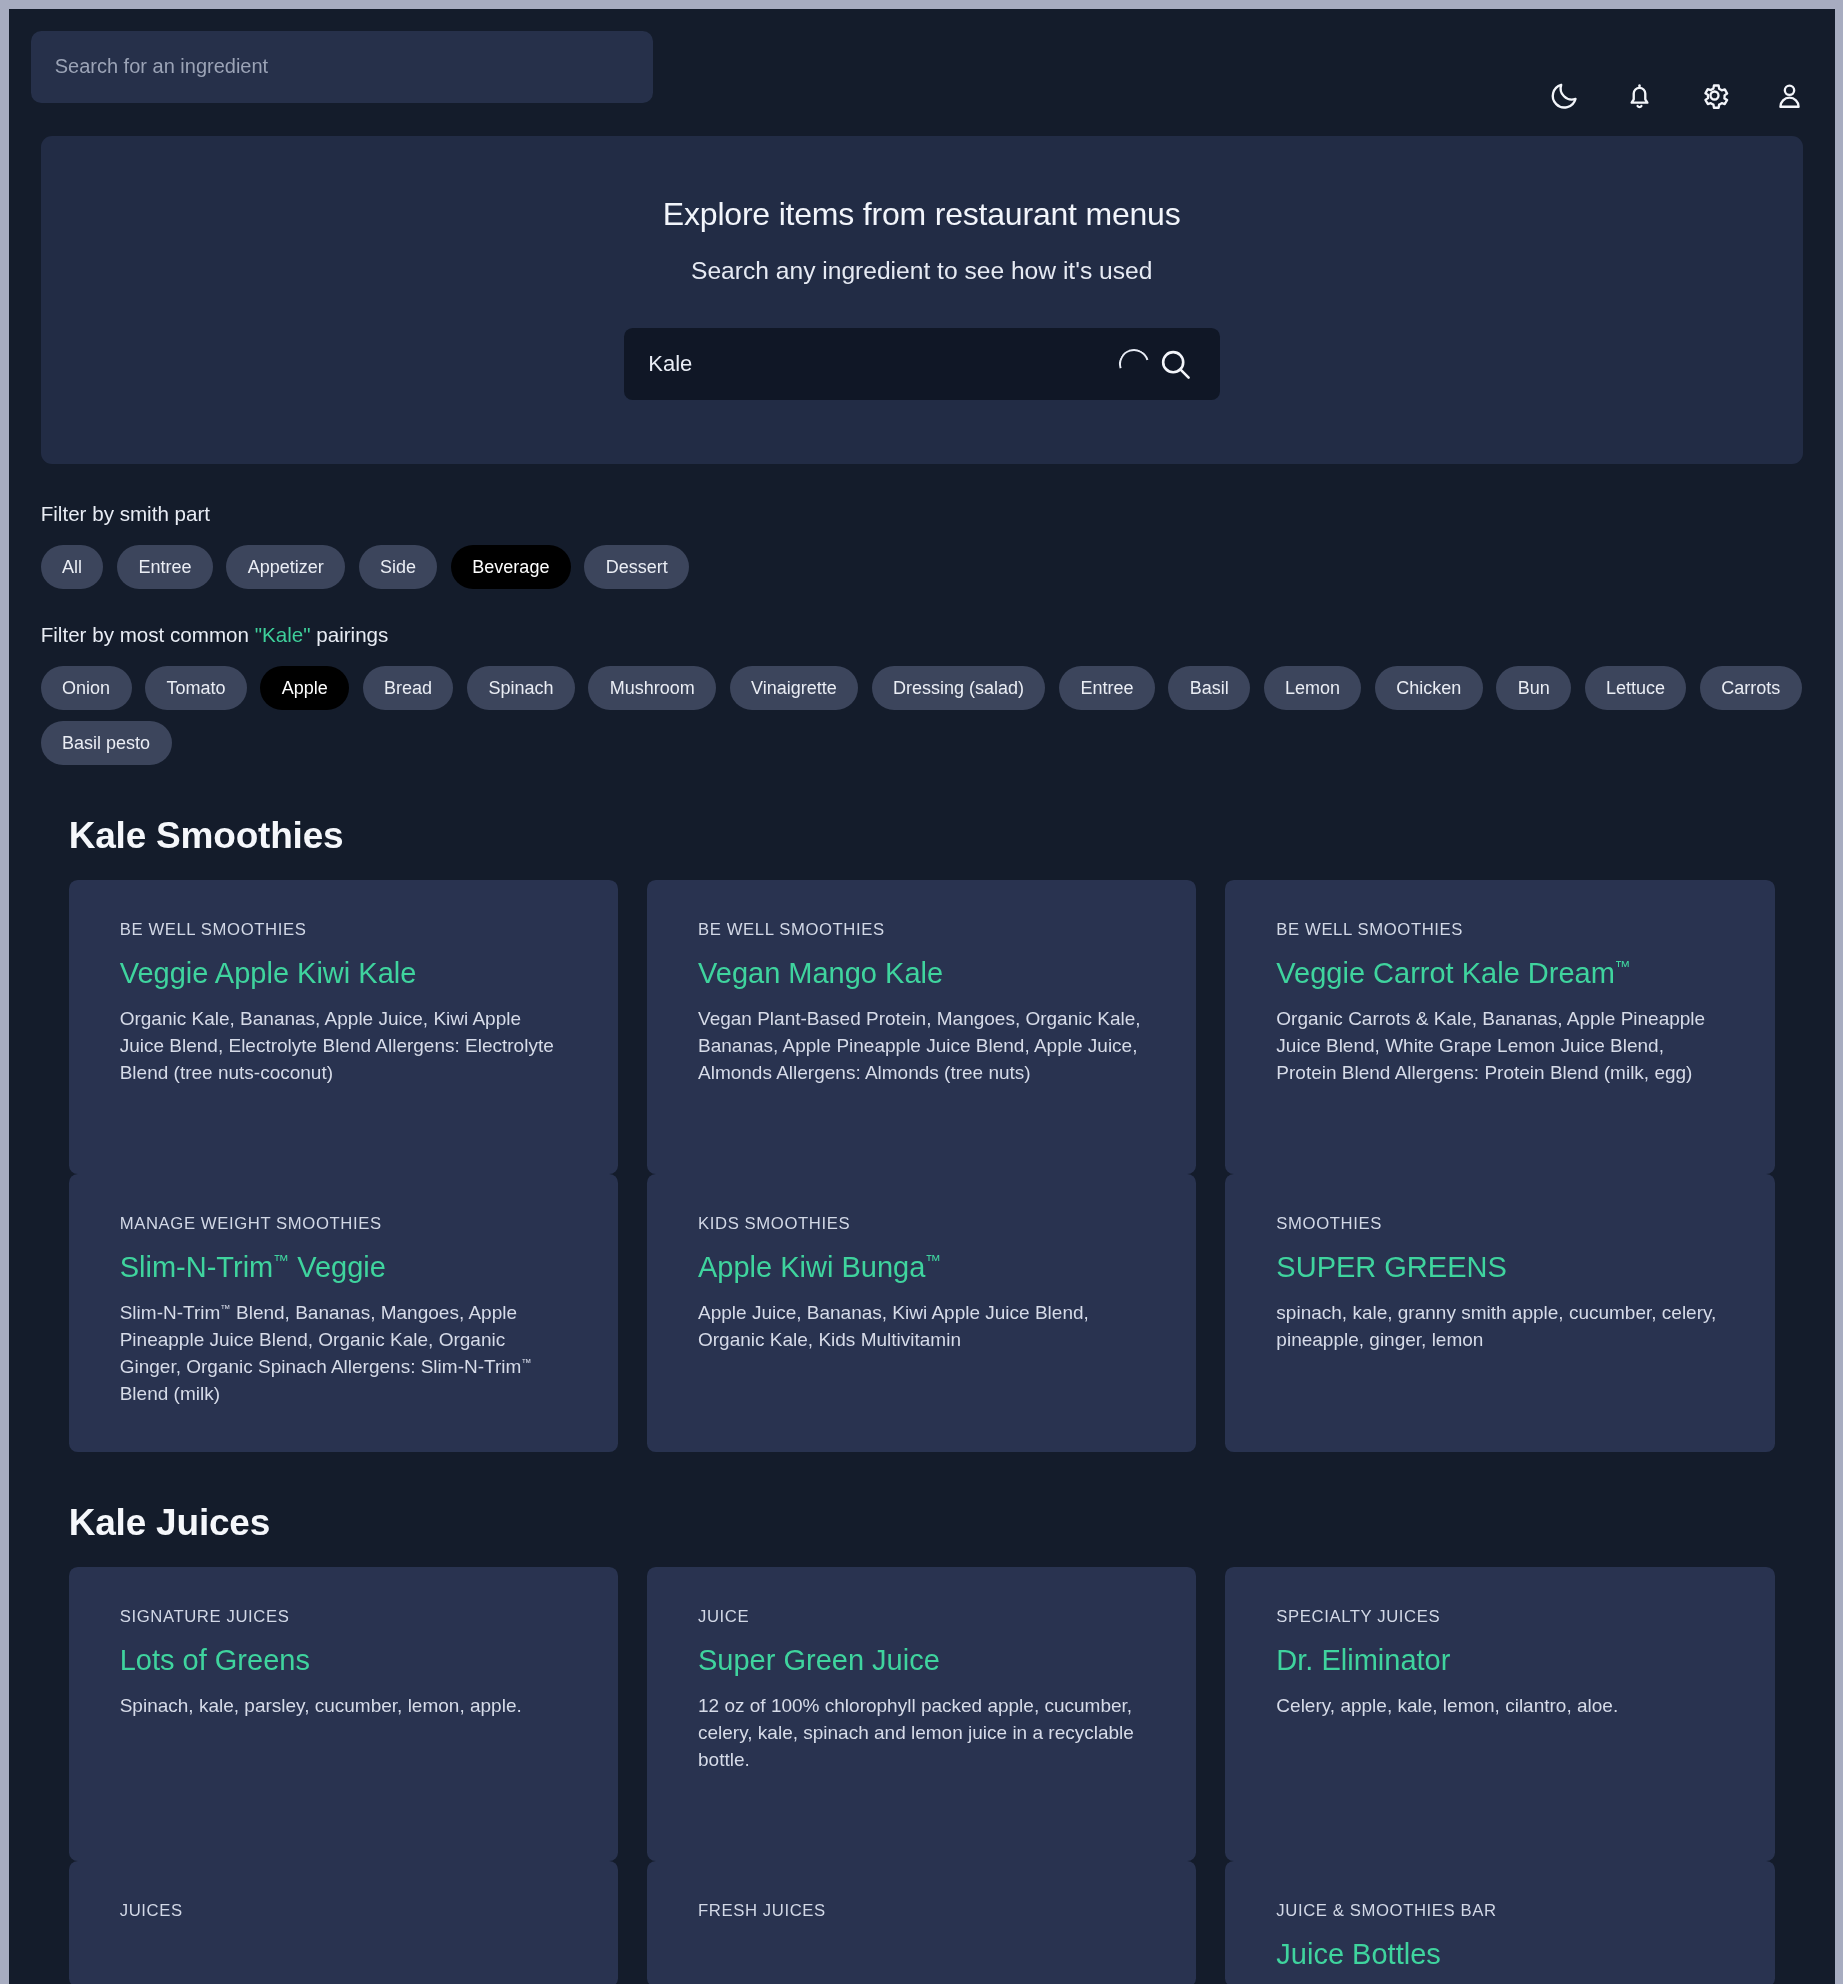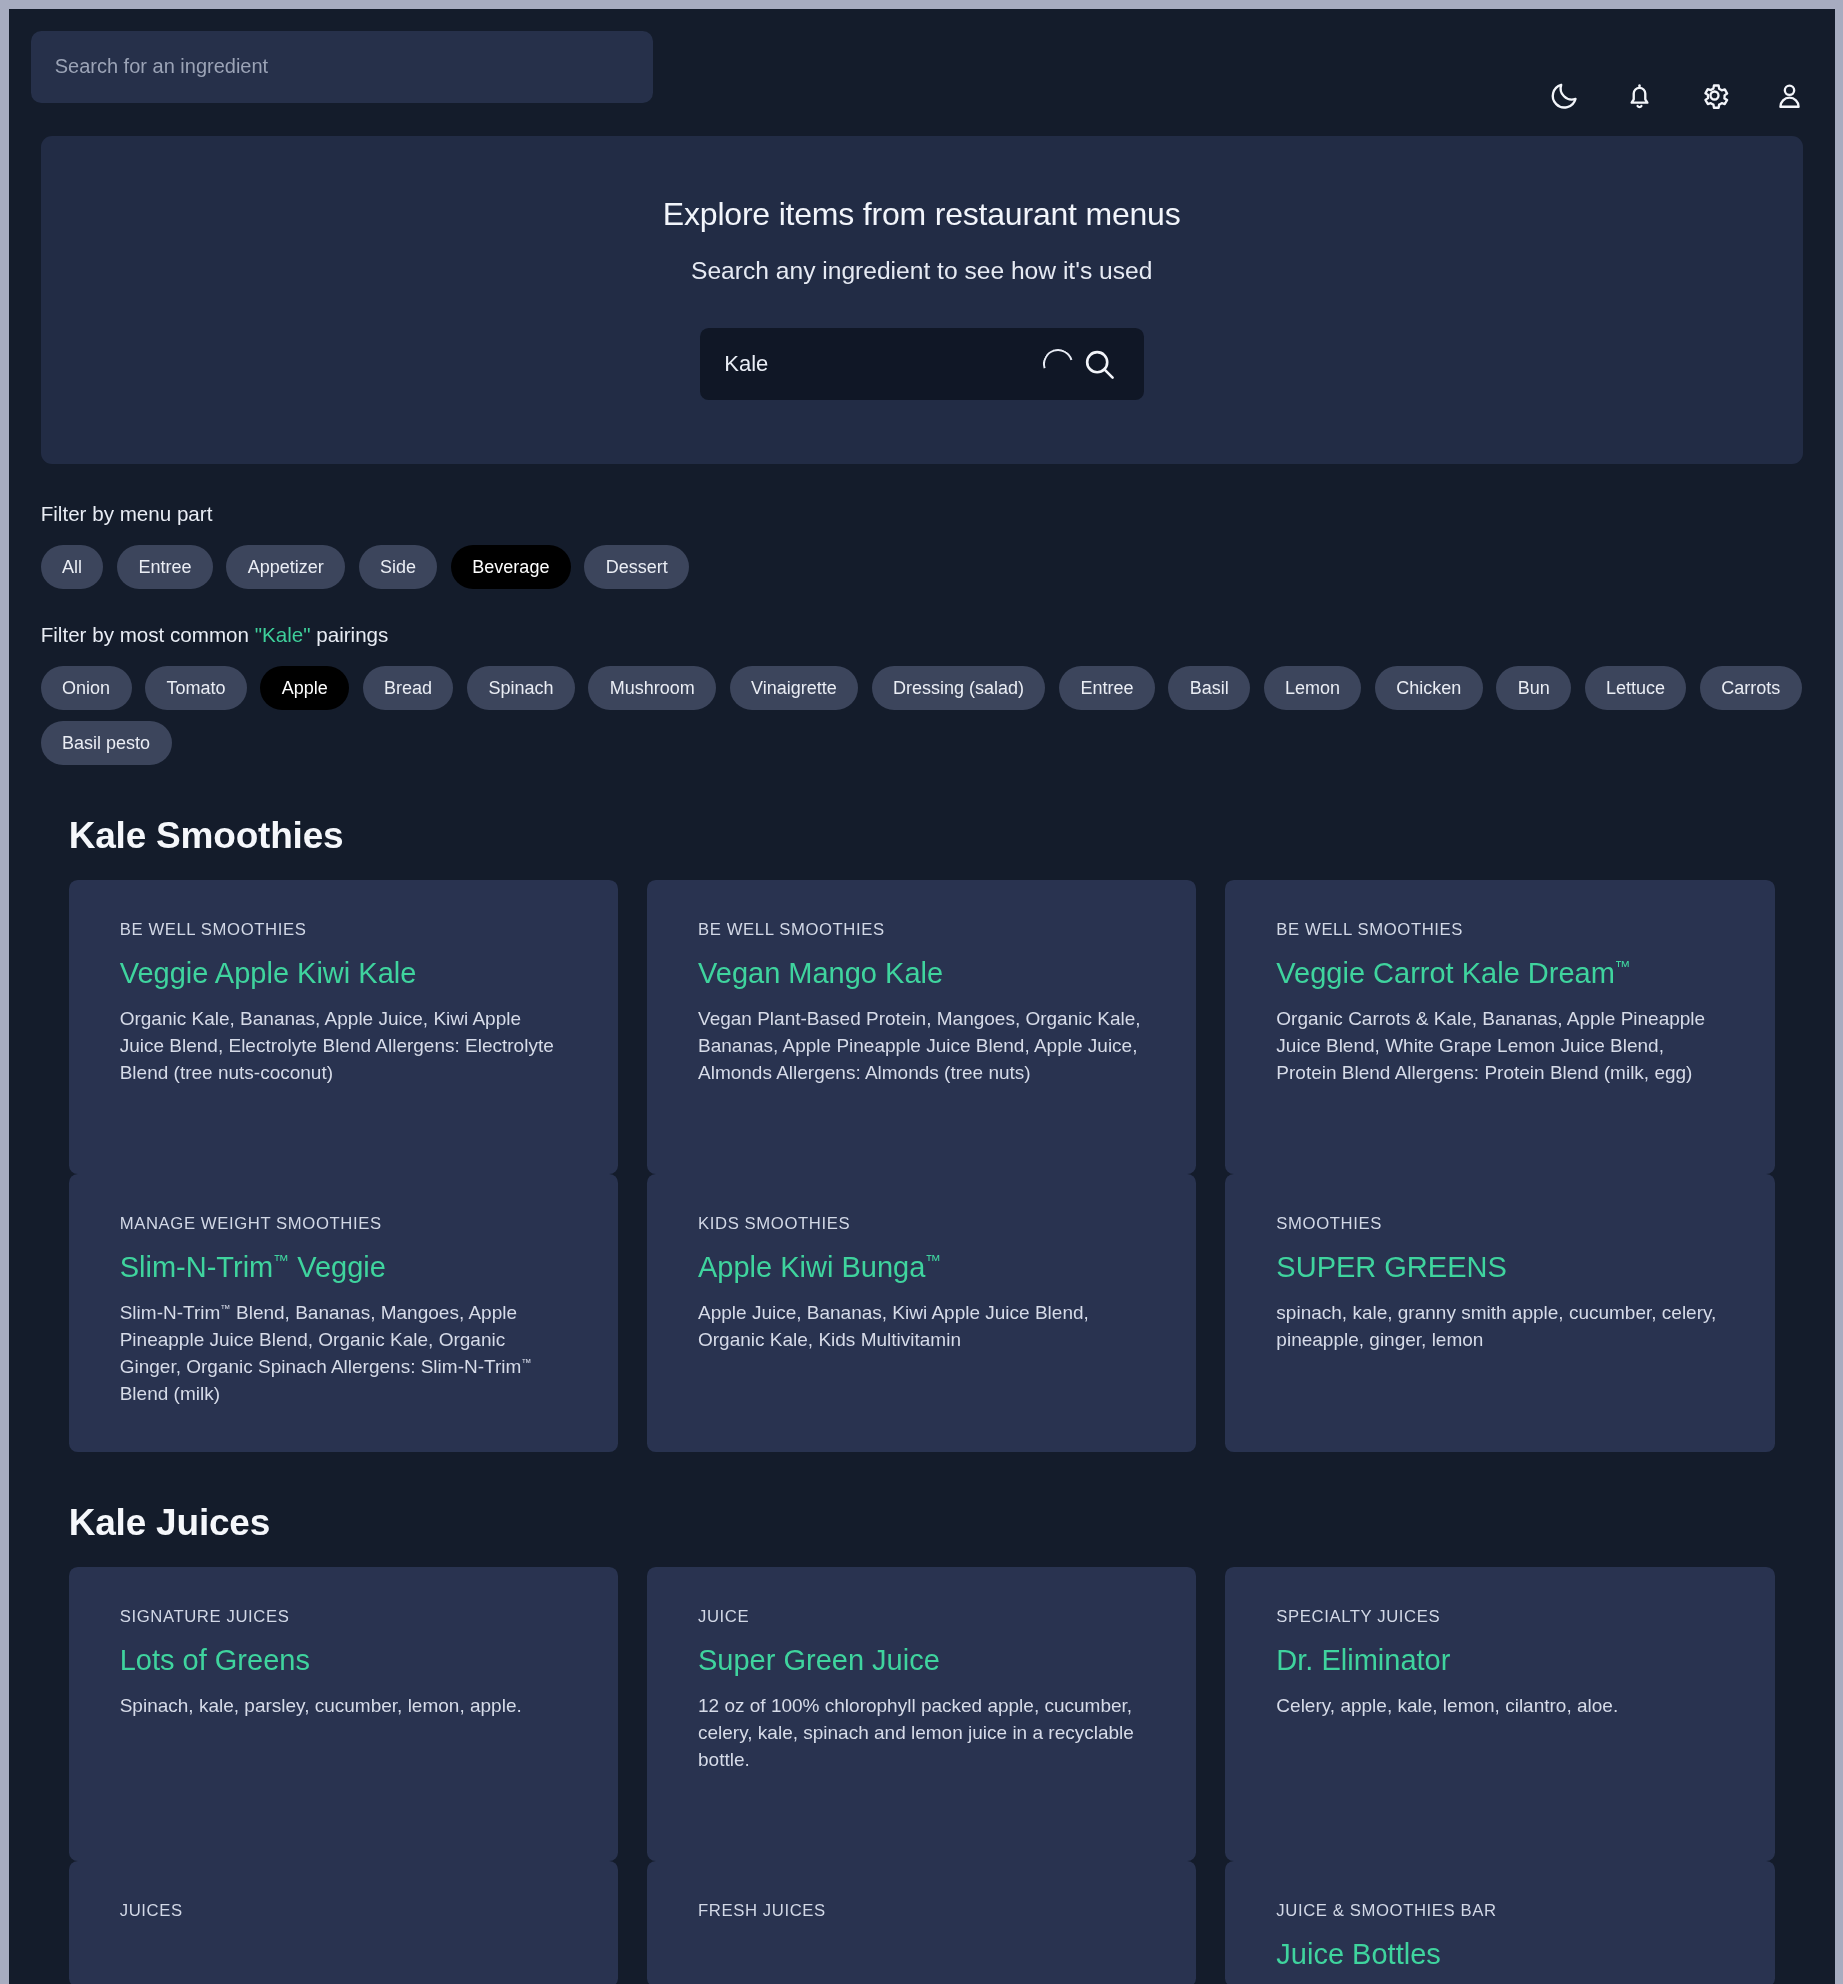--- a/index.html
+++ b/index.html
@@ -74,21 +74,21 @@
     letter-spacing:-0.2px;
   }
   .hero p.sub{
     margin-top:24.6px;
     font-size:24.6px;
     font-weight:400;
     color:#e6eaf3;
   }
   .hero-search{
     margin:43px auto 0;
-    width:444px;
+    width:596px;
     height:72px;
     background:#101726;
     border-radius:8.7px;
     display:flex;
     align-items:center;
     padding:0 25.4px 0 24.6px;
     gap:8px;
   }
   .hero-search input{
     flex:1;
@@ -240,21 +240,21 @@
         <svg class="ln" viewBox="0 0 24 24">
             <circle cx="10.5" cy="10.5" r="6.5"></circle>
             <line x1="15.3" y1="15.3" x2="20.5" y2="20.5"></line>
           </svg>
       </button>
     </div>
   </div>
 
   <div class="filters">
 
-    <div class="filter-label">Filter by menu part</div>
+    <div class="filter-label">Filter by smith part</div>
     <div class="chips" id="menu-part-chips">
         <button class="chip">All</button>
         <button class="chip">Entree</button>
         <button class="chip">Appetizer</button>
         <button class="chip">Side</button>
         <button class="chip active">Beverage</button>
         <button class="chip">Dessert</button>
       </div>
 
     <div class="group2">

